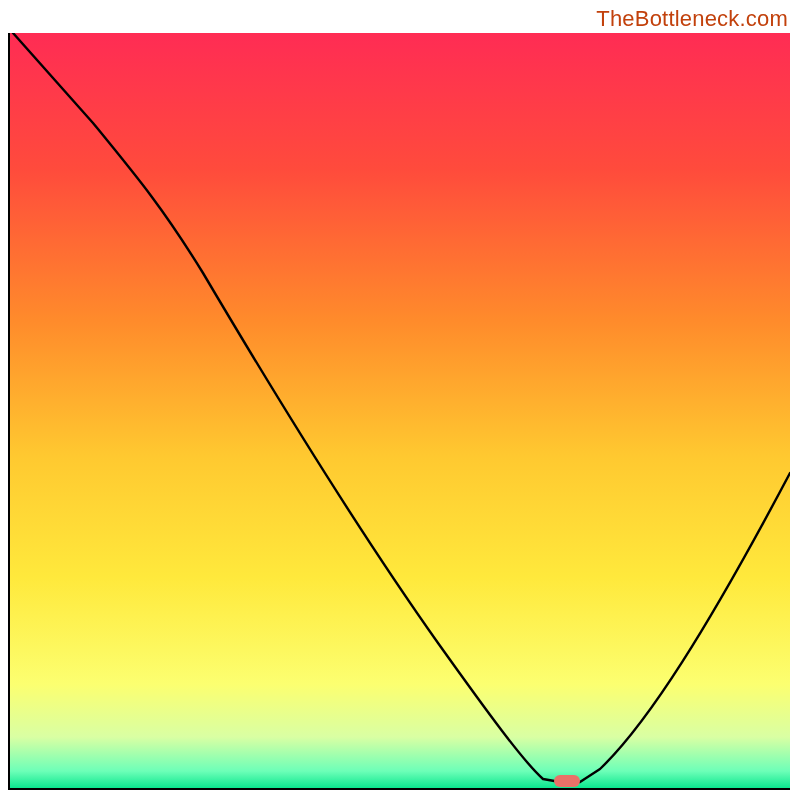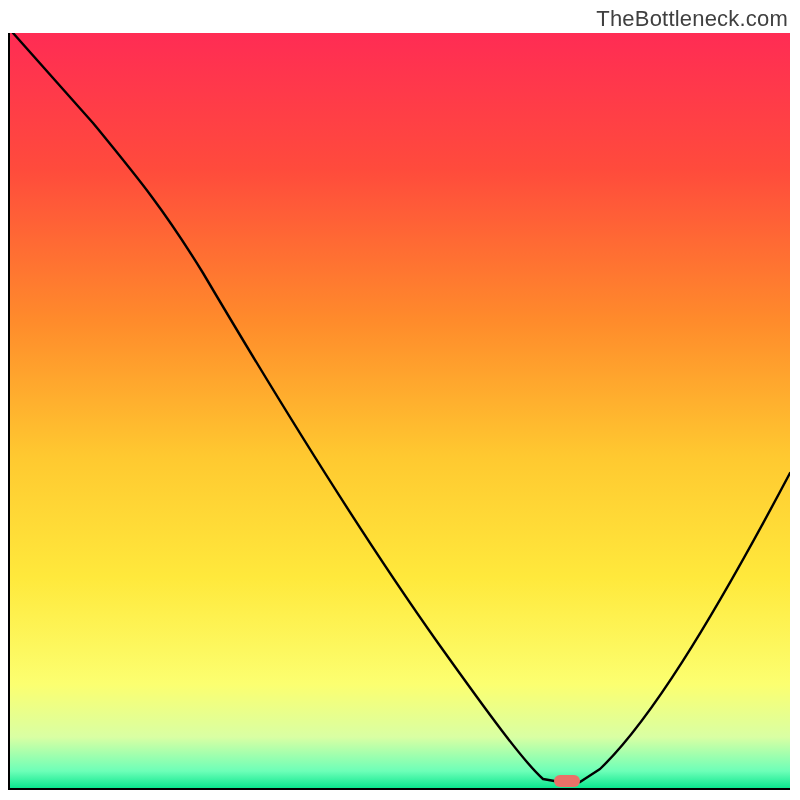--- a/index.html
+++ b/index.html
@@ -14,21 +14,21 @@
     position: relative;
     width: 800px;
     height: 800px;
   }
   .watermark {
     position: absolute;
     top: 6px;
     right: 12px;
     font-family: Arial, Helvetica, sans-serif;
     font-size: 22px;
-    color: #404040;
+    color: #c2410c;
     letter-spacing: 0.2px;
     user-select: none;
     pointer-events: none;
   }
   .plot-frame {
     position: absolute;
     left: 8px;
     top: 33px;
     width: 782px;
     height: 757px;

